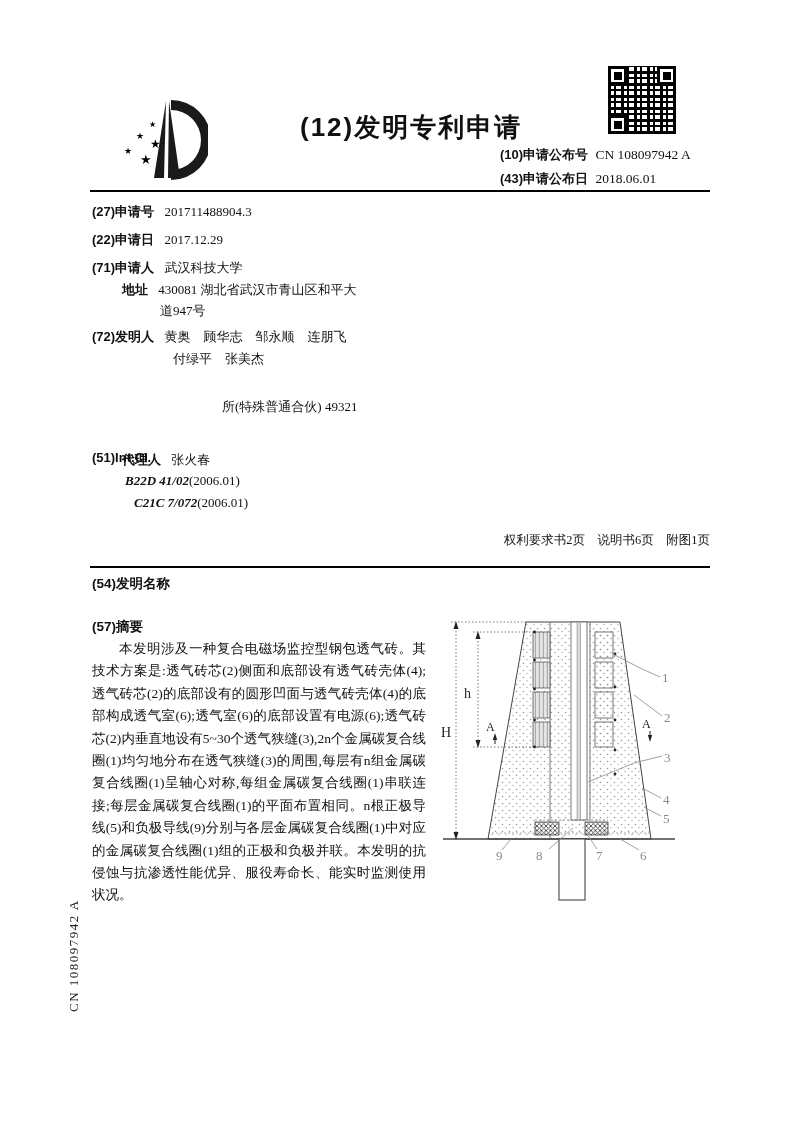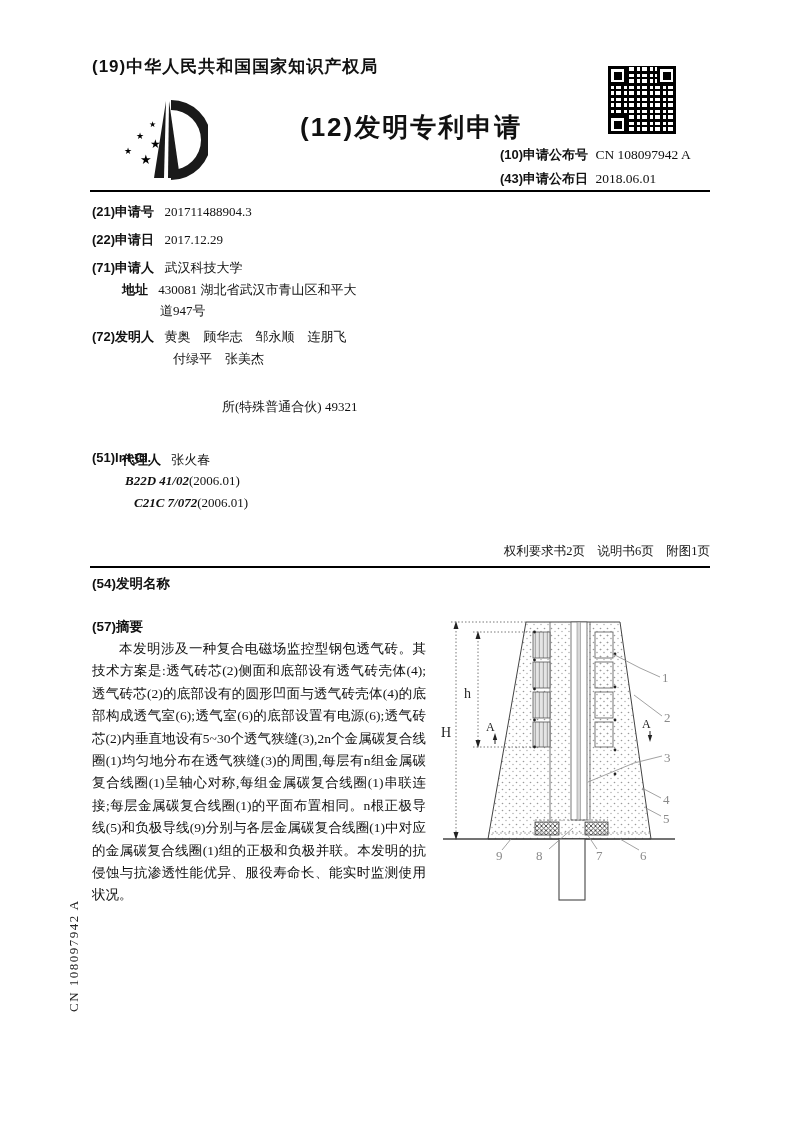--- a/index.html
+++ b/index.html
@@ -11,21 +11,21 @@
   .office{left:92px;top:55px;font-size:17px;letter-spacing:1px;}
   .doctype{left:300px;top:110px;font-size:26px;letter-spacing:2px;}
   .pubrow{font-size:13px;white-space:nowrap;}
   .pubrow .lbl{font-family:"Liberation Sans","DejaVu Sans",sans-serif;font-weight:bold;}
   .pubrow .val{font-size:13.5px;margin-left:4px;}
   .rule{position:absolute;left:90px;width:620px;background:#000;}
   .row{position:absolute;font-size:13px;white-space:nowrap;}
   .row .lbl{font-family:"Liberation Sans","DejaVu Sans",sans-serif;font-weight:bold;}
   .row .val{margin-left:7px;}
   .ital{font-style:italic;font-weight:bold;}
-  .pagesinfo{left:420px;top:543px;width:290px;text-align:right;font-size:12.5px;}
+  .pagesinfo{left:420px;top:532px;width:290px;text-align:right;font-size:12.5px;}
   .sechdr{font-size:13.5px;text-align:center;}
   .title54{left:128px;top:597px;font-size:13.5px;letter-spacing:1px;}
   .abstract{left:92px;top:638px;width:334px;font-size:13.5px;line-height:22.4px;
             text-align:justify;text-indent:2em;}
   .sidecode{left:66px;top:1012px;transform:rotate(-90deg);transform-origin:left top;
             font-size:13px;letter-spacing:1.5px;white-space:nowrap;color:#222;}
   
   .qr{left:608px;top:66px;width:68px;height:68px;
       background:
         repeating-linear-gradient(90deg,#000 0 3px,transparent 3px 6px,#000 6px 8px,transparent 8px 13px),
@@ -34,21 +34,20 @@
   .finder::after{content:"";position:absolute;inset:2.5px;background:#000;}
   .f-tl{left:0;top:0;} .f-tr{right:0;top:0;} .f-bl{left:0;bottom:0;}
   .logo{left:116px;top:94px;}
   .figure{left:438px;top:592px;}
 </style>
 </head>
 <body>
 
 <div class="page">
 
-  <div class="abs office sans b">(19)中华人民共和国国家知识产权局</div>
 
   <div class="abs logo">
     <svg width="92" height="90" viewBox="0 0 92 90">
       <path d="M55,6 A40 40 0 1 1 55,86 L55,76 A30 30 0 1 0 55,16 Z" fill="#1a1a1a"></path>
       <polygon points="38,84 50,7 48,84" fill="#1a1a1a"></polygon>
       <polygon points="52,84 53,7 64,84" fill="#1a1a1a"></polygon>
       <text x="33" y="33" font-size="8">★</text>
       <text x="20" y="45" font-size="9">★</text>
       <text x="34" y="54" font-size="12">★</text>
       <text x="8" y="60" font-size="9">★</text>
@@ -69,21 +68,21 @@
     <span class="val">CN 108097942 A</span>
   </div>
   <div class="abs pubrow" style="left:500px;top:170px;">
     <span class="lbl">(43)申请公布日</span>
     <span class="val">2018.06.01</span>
   </div>
 
   <div class="rule" style="top:190px;height:2px;"></div>
 
   <div class="row" style="left:92px;top:203px;">
-    <span class="lbl">(21)申请号</span>
+    <span class="lbl">(27)申请号</span>
     <span class="val">201711488904.3</span>
   </div>
   <div class="row" style="left:92px;top:231px;">
     <span class="lbl">(22)申请日</span>
     <span class="val">2017.12.29</span>
   </div>
   <div class="row" style="left:92px;top:259px;">
     <span class="lbl">(71)申请人</span>
     <span class="val">武汉科技大学</span>
   </div>

